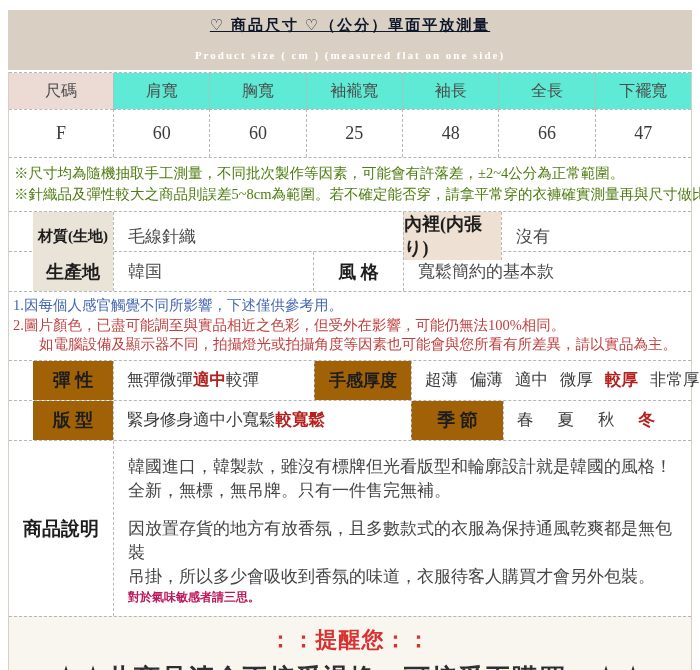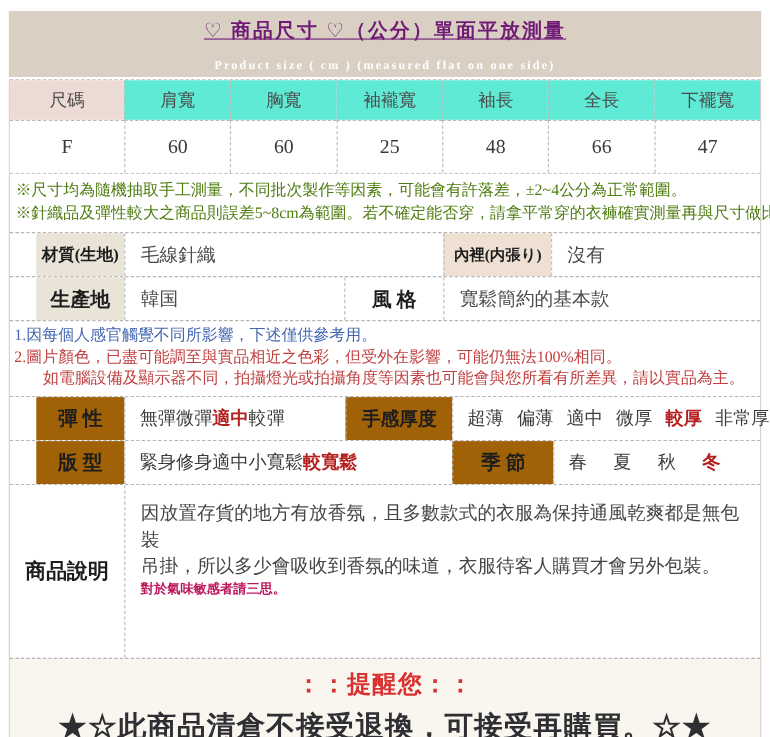--- a/index.html
+++ b/index.html
@@ -1,21 +1,21 @@
 <!DOCTYPE html>
 <html><head>
 <meta charset="utf-8">
 <style>
   * { margin:0; padding:0; box-sizing:border-box; }
   html,body { width:700px; background:#ffffff; font-family:"Liberation Serif","DejaVu Serif",serif; color:#3a3a3a; }
   .page { width:700px; height:670px; padding:10px 8px 8px 8px; }
 
   
   .title-block { background:#d9d0c3; height:60px; text-align:center; padding-top:6px; }
-  .title-main { font-size:18px; font-weight:bold; color:#701a75; letter-spacing:2px; }
+  .title-main { font-size:15px; font-weight:bold; color:#0f172a; letter-spacing:2px; }
   .title-main .ul { text-decoration:underline; }
   .title-sub { font-size:11px; font-weight:bold; color:#ffffff; letter-spacing:2px; margin-top:14px; }
 
   .sheet { border:1px solid #d5cfc5; border-top:none; margin-top:2px; }
 
   
   .size-table { display:grid; grid-template-columns:104px repeat(6,1fr); border-top:1px dashed #b5b5b5; }
   .size-cell { border-left:1px dashed #b9b9b9; display:flex; align-items:center; justify-content:center; }
   .size-cell:first-child { border-left:none; }
   .size-head { height:36px; font-size:16px; color:#4c4c4c; background:#5eead4; }
@@ -96,21 +96,21 @@
     </div>
 
     <div class="measure-notes">
       <div>※尺寸均為隨機抽取手工測量，不同批次製作等因素，可能會有許落差，±2~4公分為正常範圍。</div>
       <div>※針織品及彈性較大之商品則誤差5~8cm為範圍。若不確定能否穿，請拿平常穿的衣褲確實測量再與尺寸做比較。</div>
     </div>
 
     <div class="info-row r1">
       <div class="cell lbl beige small">材質(生地)</div>
       <div class="cell val">毛線針織</div>
-      <div class="cell lbl pink small" style="font-size:14px">內裡(内張り)</div>
+      <div class="cell lbl pink small" style="font-size:18px">內裡(内張り)</div>
       <div class="cell val">沒有</div>
     </div>
 
     <div class="info-row r2">
       <div class="cell lbl beige">生產地</div>
       <div class="cell val">韓国</div>
       <div class="cell lbl">風 格</div>
       <div class="cell val">寬鬆簡約的基本款</div>
     </div>
 
@@ -153,20 +153,22 @@
           <span class="opt">春</span>
           <span class="opt">夏</span>
           <span class="opt">秋</span>
           <span class="opt hl">冬</span>
         </div>
     </div>
 
     <div class="desc-row">
       <div class="desc-label">商品說明</div>
       <div class="desc-body">
+        <p>韓國進口，韓製款，雖沒有標牌但光看版型和輪廓設計就是韓國的風格！
+全新，無標，無吊牌。只有一件售完無補。</p>
         <p style="margin-bottom:0">因放置存貨的地方有放香氛，且多數款式的衣服為保持通風乾爽都是無包裝
 吊掛，所以多少會吸收到香氛的味道，衣服待客人購買才會另外包裝。</p>
         <div class="desc-warning">對於氣味敏感者請三思。</div>
       </div>
     </div>
 
     <div class="reminder">
       <div class="reminder-title">：：提醒您：：</div>
       <div class="reminder-text">★☆此商品清倉不接受退換，可接受再購買。☆★</div>
     </div>

